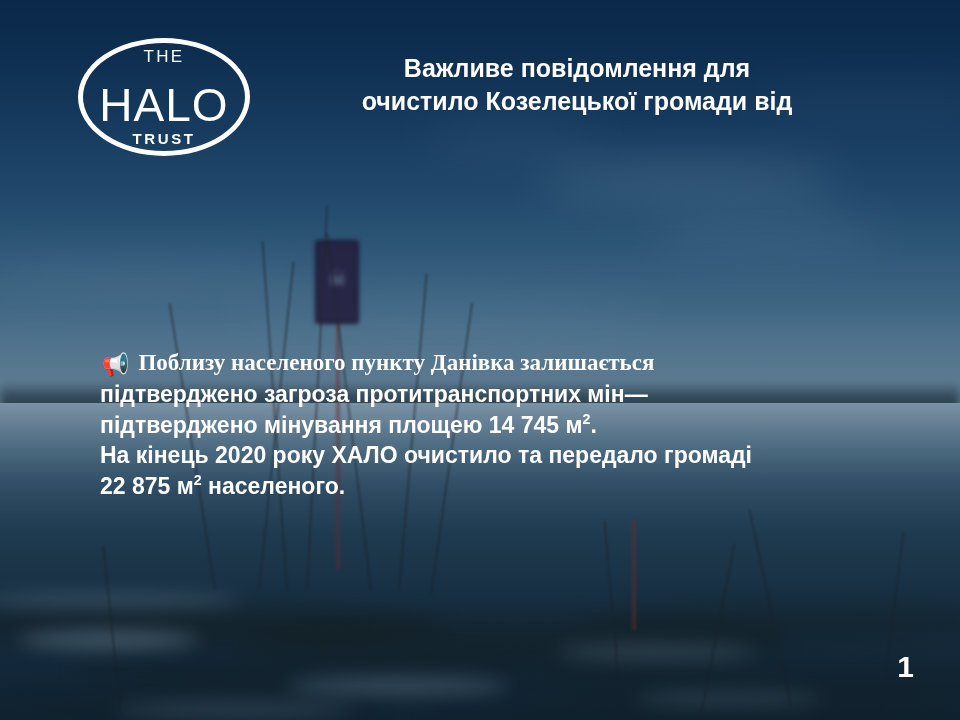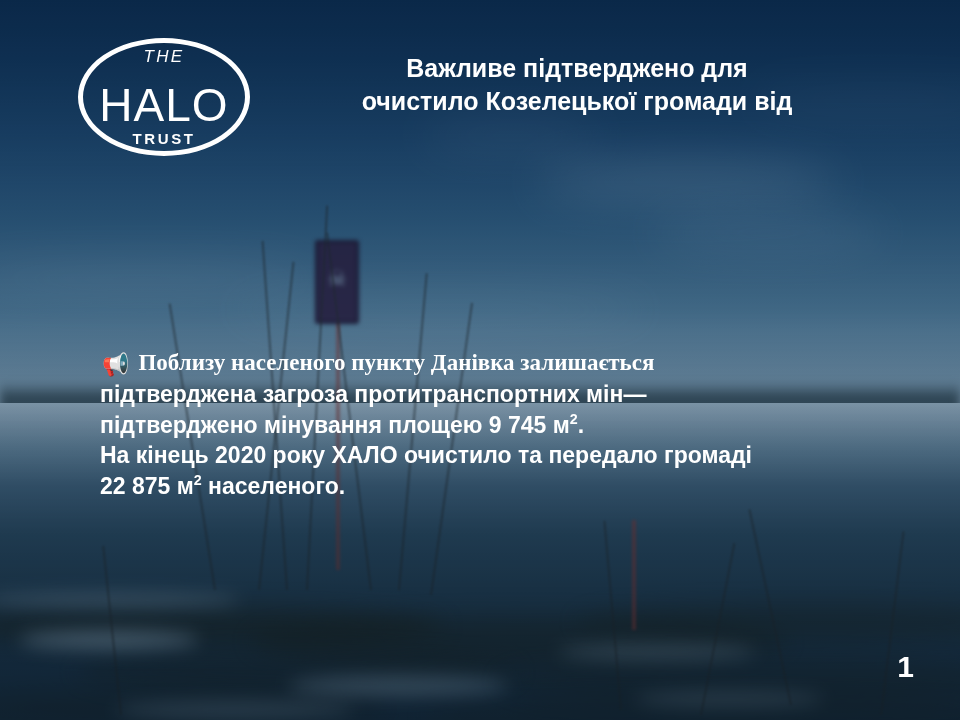--- a/index.html
+++ b/index.html
@@ -168,21 +168,20 @@
   .logo-inner {
     position:absolute; inset:0;
     display:flex; flex-direction:column;
     align-items:center; justify-content:center;
     color:#ffffff;
     line-height:1;
   }
   .logo-the {
     font-size:17px; letter-spacing:2.4px; font-weight:400;
     margin-bottom:16px;
-    font-style:italic;
   }
   .logo-halo {
     font-size:46px; letter-spacing:1px; font-weight:400;
     margin:1px 0 3px 0;
   }
   .logo-trust {
     font-size:15px; letter-spacing:2.6px; font-weight:700;
   }
 
   
@@ -299,29 +298,29 @@
     <div class="logo">
       <div class="logo-oval"></div>
       <div class="logo-inner">
         <div class="logo-the">THE</div>
         <div class="logo-halo">HALO</div>
         <div class="logo-trust">TRUST</div>
       </div>
     </div>
 
     <div class="header-title">
-      <div>Важливе підтверджено для</div>
+      <div>Важливе повідомлення для</div>
       <div>очистило Козелецької громади від</div>
     </div>
 
 
     <div class="body-block">
       <div class="body-line first"><span class="megaphone">📢</span><span>Поблизу населеного пункту Данівка залишається</span></div>
-      <div class="body-line">підтверджена загроза протитранспортних мін—</div>
-      <div class="body-line"><span>підтверджено мінування площею  9 745 м</span><sup>2</sup><span>.</span></div>
+      <div class="body-line">підтверджено загроза протитранспортних мін—</div>
+      <div class="body-line"><span>підтверджено мінування площею  14 745 м</span><sup>2</sup><span>.</span></div>
       <div class="body-line">На кінець 2020 року ХАЛО очистило  та передало громаді</div>
       <div class="body-line"><span>22 875 м</span><sup>2</sup><span> населеного.</span></div>
     </div>
 
     <div class="page-number">1</div>
 
   </div>
 </div>
 
 </body></html>

